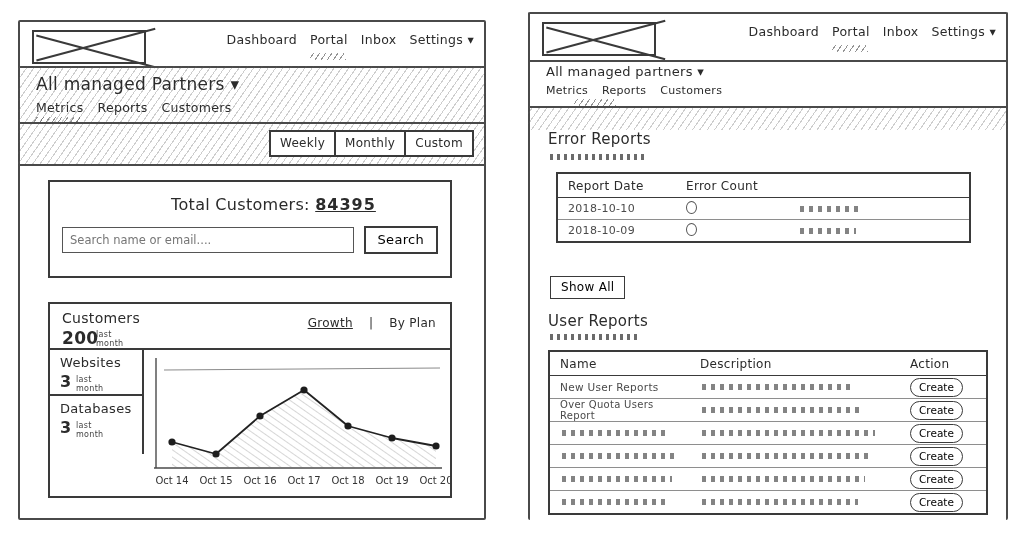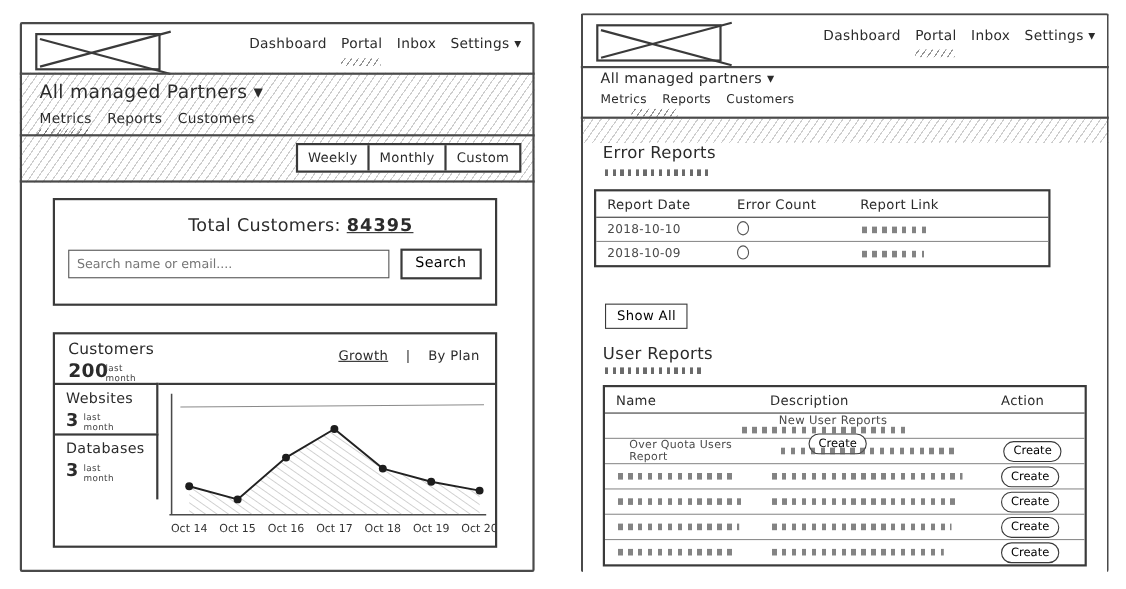--- a/index.html
+++ b/index.html
@@ -455,25 +455,24 @@
       <span class="hand">Customers</span>
     </div>
     <div class="subnav-underline hatch" style="top:41px; left:46px; width:42px;"></div>
     <div class="header-rule" style="top:48px;"></div>
     <div class="hatch-light" style="position:absolute; left:0; right:0; top:50px; height:22px;"></div>
   </div>
 
   <div class="section-title hand" style="left:20px; top:118px;">Error Reports</div>
   <div class="underline-wobble" style="position:absolute; left:20px; top:142px; width:96px;"></div>
 
-  <div class="table" style="left:12px; top:160px; width: 415px;">
+  <div class="table" style="left:28px; top:160px; width: 415px;">
     <div class="table-head hand">
       <div class="cell" style="width:118px;">Report Date</div>
       <div class="cell" style="width:112px;">Error Count</div>
-      <div class="cell" style="width:170px;">Report Link</div>
     </div>
 
     <div class="table-row hand">
       <div class="cell" style="width:118px;">2018-10-10</div>
       <div class="cell" style="width:112px;"><span class="circle-o"></span></div>
       <div class="cell" style="width:170px;">
           <div class="wavy" style="width:64px;"></div>
         </div>
     </div>
     <div class="table-row hand">
@@ -490,29 +489,29 @@
   <div class="section-title hand" style="left:20px; top:300px;">User Reports</div>
   <div class="underline-wobble" style="position:absolute; left:20px; top:322px; width:92px;"></div>
 
   <div class="table" style="left:20px; top:338px; width:440px;">
     <div class="table-head hand">
       <div class="cell" style="width:140px;">Name</div>
       <div class="cell" style="width:210px;">Description</div>
       <div class="cell" style="width:86px;">Action</div>
     </div>
 
-    <div class="table-row hand" style="height:22px;flex-direction:column;">
+    <div class="table-row hand" style="height:22px;">
       <div class="cell" style="width:140px; font-size:10.5px;">New User Reports</div>
       <div class="cell" style="width:210px;">
           <div class="wavy" style="width:150px;"></div>
         </div>
       <div class="cell" style="width:86px;"><button class="btn-outline">Create</button></div>
     </div>
     <div class="table-row hand" style="height:22px;">
-      <div class="cell" style="width:140px; font-size:10px;margin-left:12px;">Over Quota Users Report</div>
+      <div class="cell" style="width:140px; font-size:10px;">Over Quota Users Report</div>
       <div class="cell" style="width:210px;">
           <div class="wavy" style="width:160px;"></div>
         </div>
       <div class="cell" style="width:86px;"><button class="btn-outline">Create</button></div>
     </div>
     <div class="table-row hand" style="height:22px;">
       <div class="cell" style="width:140px;">
           <div class="wavy" style="width:110px;"></div>
         </div>
       <div class="cell" style="width:210px;">

